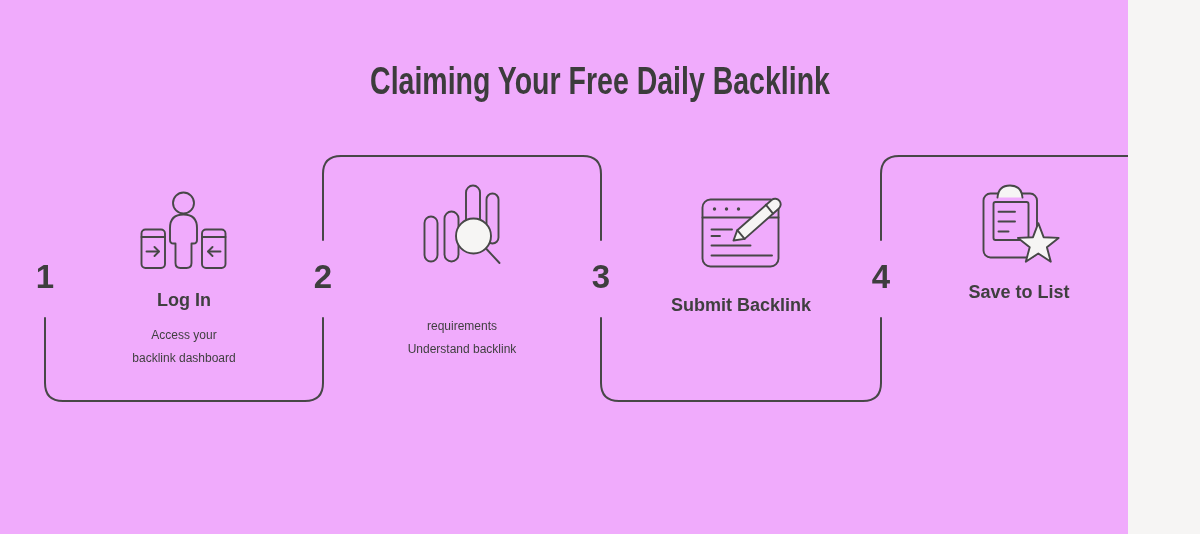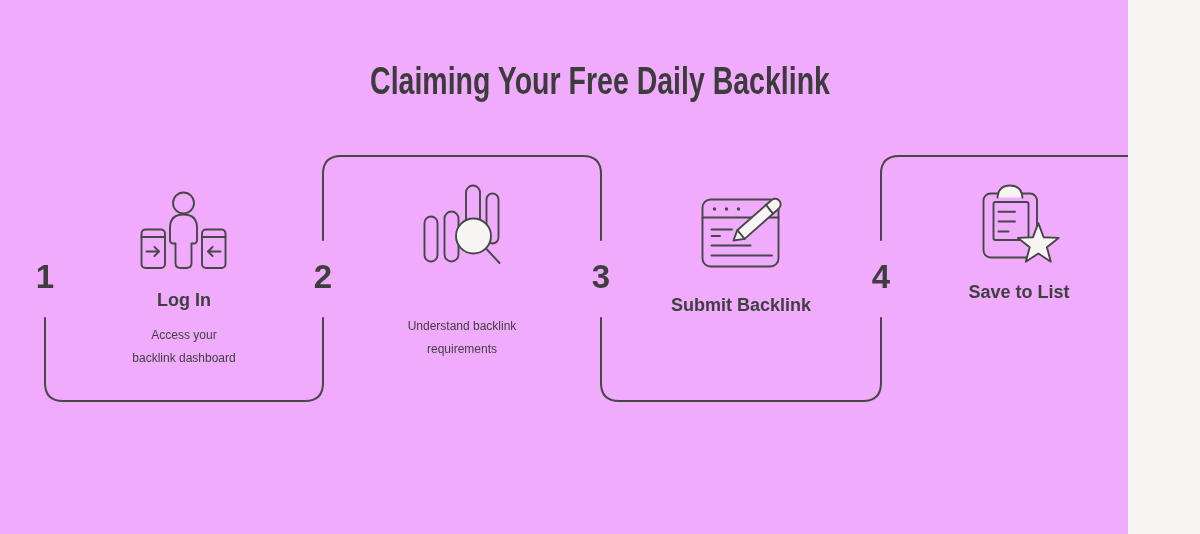--- a/index.html
+++ b/index.html
@@ -103,21 +103,21 @@
   <div class="step-number" style="left:601px;">3</div>
   <div class="step-number" style="left:881px;">4</div>
 
   <div class="step-title" style="left:184px;top:289px;">Log In</div>
   <div class="step-desc" style="left:184px;top:324px;">
     <span>Access your</span>
     <span>backlink dashboard</span>
   </div>
 
   <div class="step-desc" style="left:462px;top:315px;">
+    <span>requirements</span>
     <span>Understand backlink</span>
-    <span>requirements</span>
   </div>
 
   <div class="step-title" style="left:741px;top:294px;">Submit Backlink</div>
 
   <div class="step-title" style="left:1019px;top:281px;">Save to List</div>
 
 </div>
 
 </body></html>

